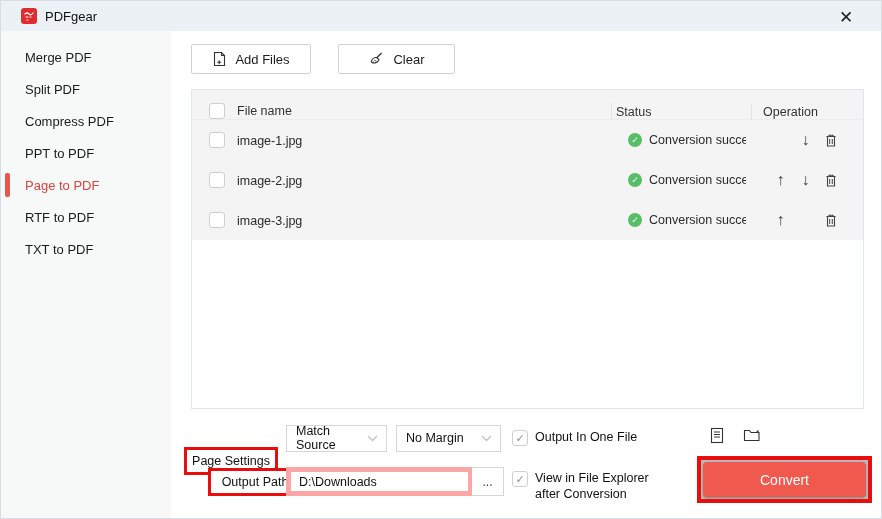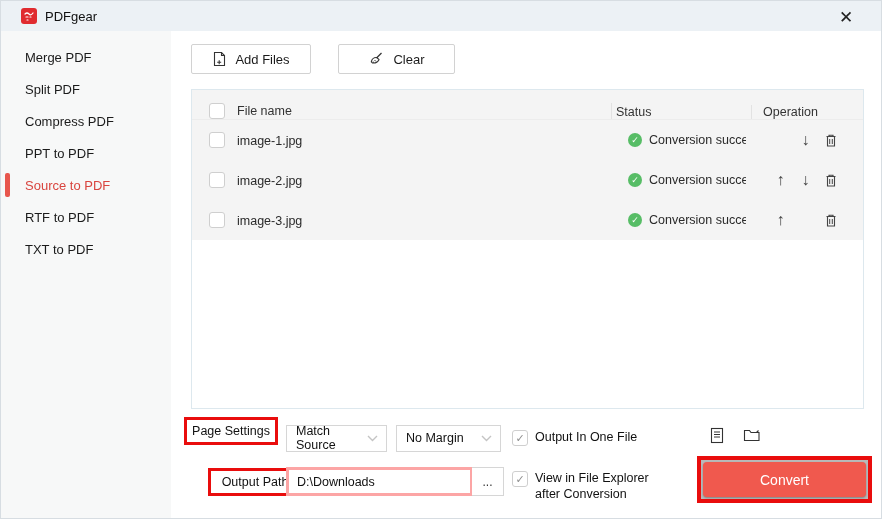--- a/index.html
+++ b/index.html
@@ -50,31 +50,31 @@
   .t-head .col-status,.t-head .col-name{border-right:1px solid #e2e2e2;}
   .cbx{width:16px;height:16px;background:#fff;border:1px solid #cfcfcf;border-radius:3px;flex:0 0 auto;display:flex;align-items:center;justify-content:center;font-size:11px;color:#8d8d8d;line-height:1;}
   .ok-badge{width:14px;height:14px;border-radius:50%;background:var(--status-success);color:#fff;font-size:9px;display:flex;align-items:center;justify-content:center;flex:0 0 auto;}
   .status-text{width:97px;overflow:hidden;white-space:nowrap;}
   .op-slot{width:25px;display:flex;align-items:center;justify-content:center;font-size:16px;color:#444;}
   .op-slot svg{display:block;}
   .op-slot.first{margin-left:16px;}
 
   
   .anno-label{position:absolute;width:94px;height:28px;border:3px solid var(--annotation);background:#fff;display:flex;align-items:center;justify-content:center;font-size:12.5px;color:#111;}
-  #box-pagesettings{left:13px;top:386px;}
+  #box-pagesettings{left:13px;top:416px;}
   #box-outputpath{left:13px;top:437px;margin-left:24px;}
   .dropdown{position:absolute;height:27px;background:#fff;border:1px solid #d6d6d6;display:flex;align-items:center;justify-content:space-between;padding:0 8px 2px 9px;font-size:12.5px;color:#111;}
   #dd-pagesize{left:115px;top:394px;width:101px;}
   #dd-margin{left:225px;top:394px;width:105px;}
   .check-row{position:absolute;display:flex;align-items:flex-start;gap:7px;font-size:12.5px;color:#111;}
   #chk-onefile{left:341px;top:399px;}
   #chk-explorer{left:341px;top:440px;width:160px;}
   #chk-explorer .chk-label{line-height:1.25;}
   .tool-icons{position:absolute;left:538px;top:396px;display:flex;gap:18px;color:#333;}
-  .path-input{position:absolute;left:115px;top:436px;width:187px;height:29px;border:3px solid #fca5a5;background:#fff;font-size:12.5px;color:#111;padding:0 8px;font-family:inherit;}
+  .path-input{position:absolute;left:115px;top:436px;width:187px;height:29px;border:5px solid #fca5a5;background:#fff;font-size:12.5px;color:#111;padding:0 8px;font-family:inherit;}
   .dots-btn{position:absolute;left:301px;top:436px;width:32px;height:29px;border:1px solid #d6d6d6;border-left:none;background:#fff;display:flex;align-items:center;justify-content:center;font-size:12px;color:#333;}
   .convert-outer{position:absolute;left:526px;top:425px;width:175px;height:47px;border:4px solid var(--annotation);background:#b9b9b9;display:flex;align-items:center;justify-content:center;}
   .convert-btn{width:163px;height:35px;background:var(--accent);border:none;border-radius:4px;color:#fff;font-size:14px;font-family:inherit;box-shadow:0 1px 2px rgba(0,0,0,.3);}
 </style>
 </head>
 <body>
 
 <div class="window">
 
   <div class="titlebar">
@@ -96,21 +96,21 @@
           <span>Split PDF</span>
         </div>
       <div class="side-item">
           <span>Compress PDF</span>
         </div>
       <div class="side-item">
           <span>PPT to PDF</span>
         </div>
       <div class="side-item active">
           <span class="bar"></span>
-          <span>Source to PDF</span>
+          <span>Page to PDF</span>
         </div>
       <div class="side-item">
           <span>RTF to PDF</span>
         </div>
       <div class="side-item">
           <span>TXT to PDF</span>
         </div>
     </div>
   </div>
 

